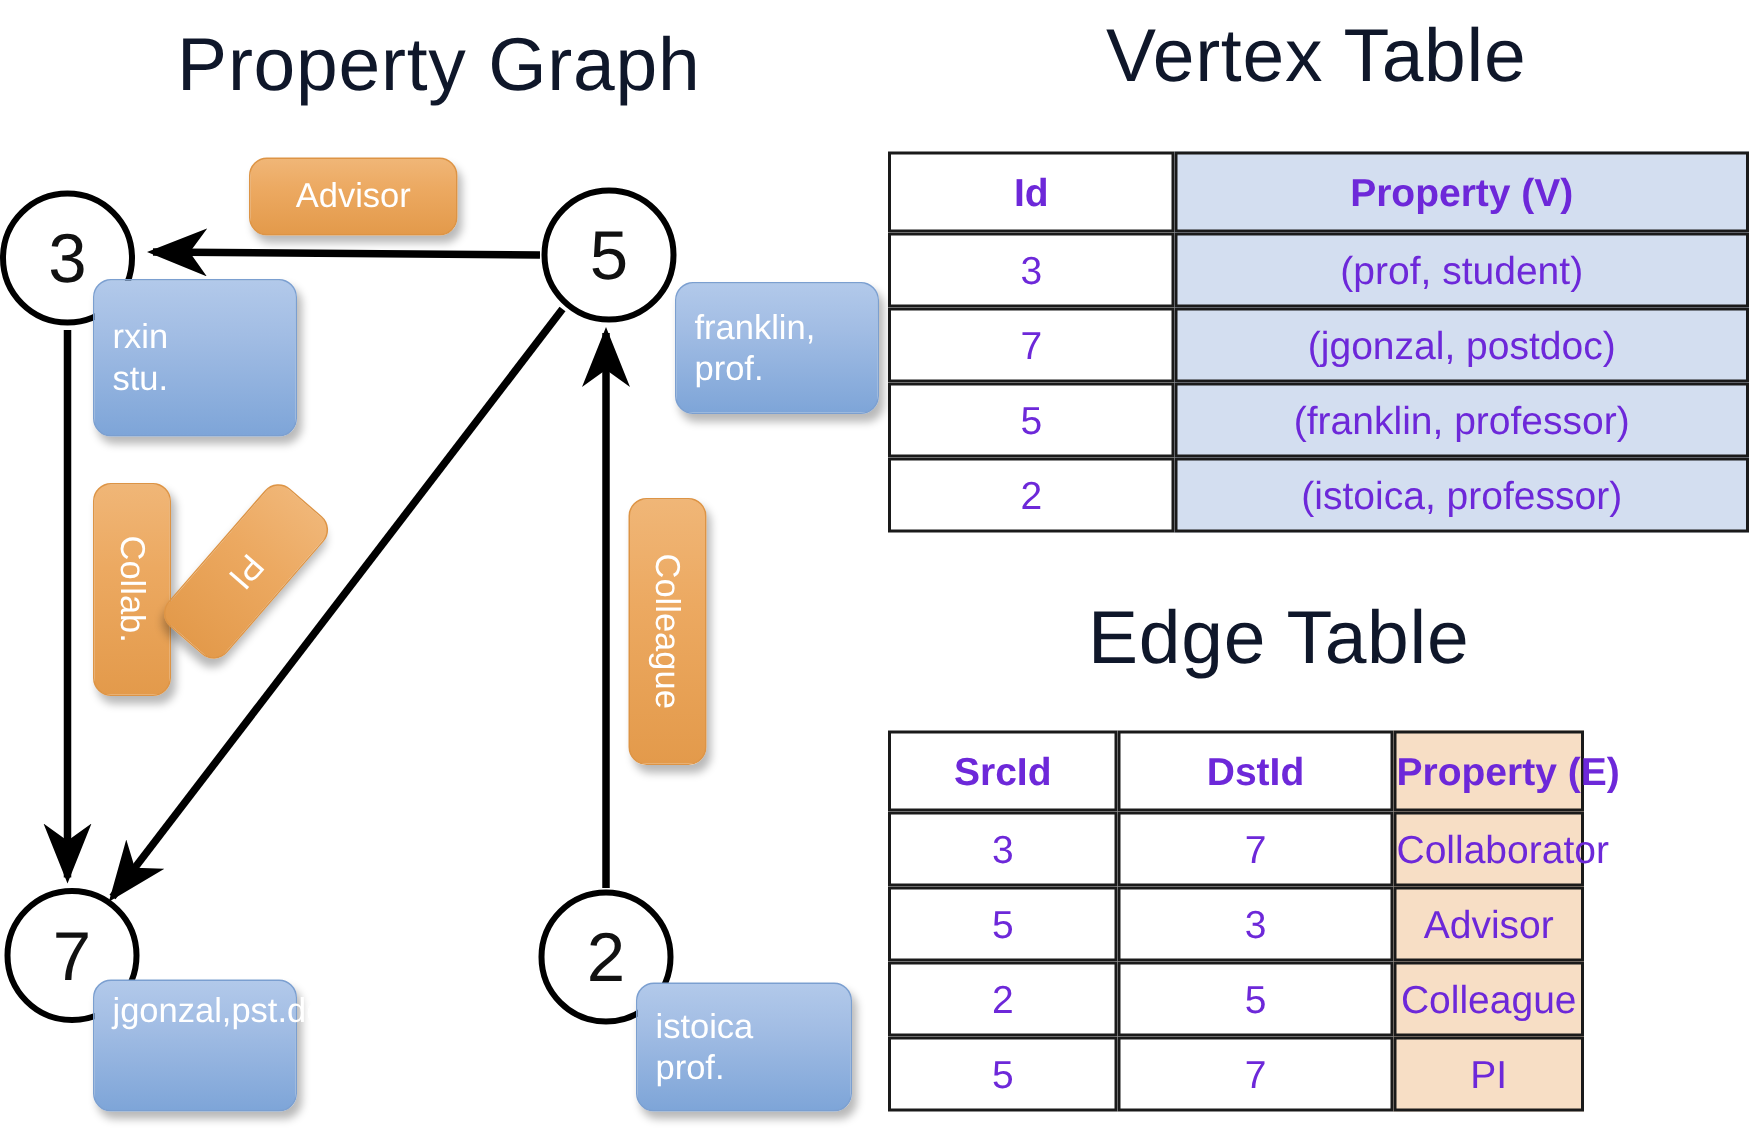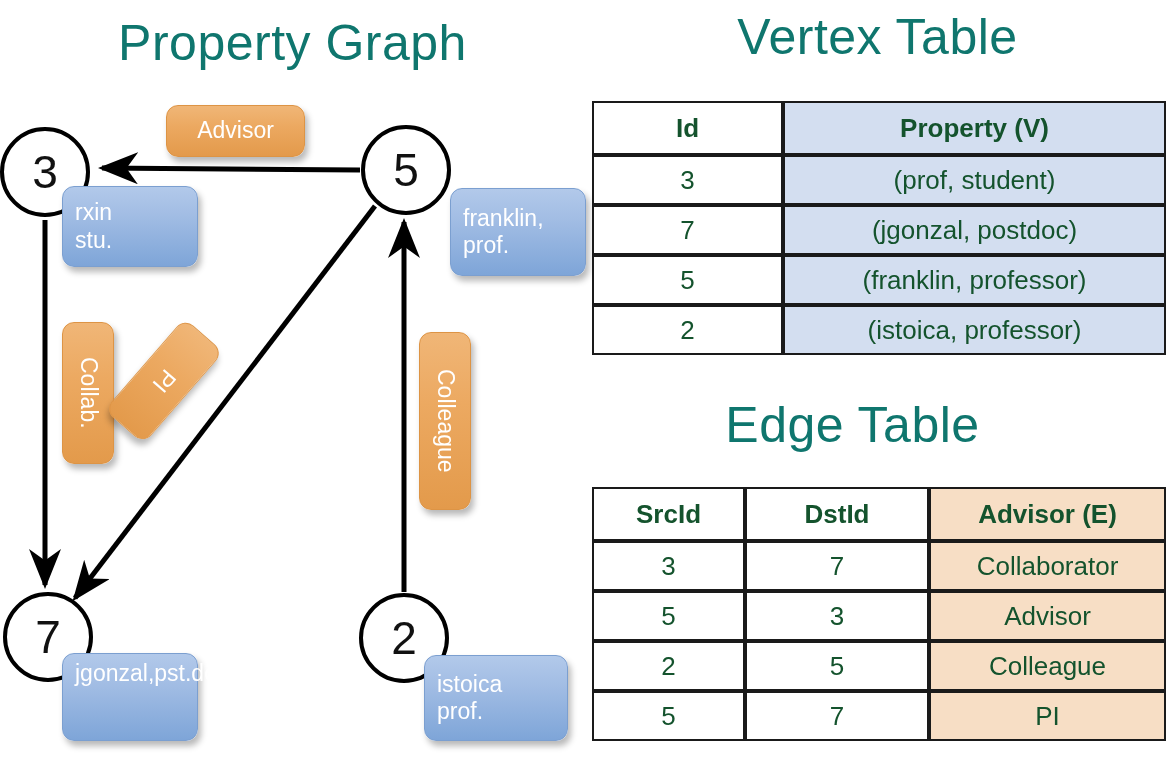--- a/index.html
+++ b/index.html
@@ -17,21 +17,21 @@
   }
 
   
   .big-title {
     position: absolute;
     font-family: "Liberation Sans", sans-serif;
     font-weight: 300;
     font-size: 50px;
     line-height: 1;
     letter-spacing: 0.5px;
-    color: #0f766e;
+    color: #0f172a;
     white-space: nowrap;
     text-align: center;
   }
   #title-property-graph { left: 0px;   top: 18px; width: 585px; }
   #title-vertex-table   { left: 585px; top: 12px; width: 585px; }
   #title-edge-table     { left: 560px; top: 400px; width: 585px; }
 
   
   #graph-panel {
     position: absolute;
@@ -86,21 +86,21 @@
   }
   .prop-box.orange {
     background: linear-gradient(to bottom, #f0b677 0%, #eca961 40%, #e39a4b 100%);
     border: 1px solid #dd9445;
     font-size: 23px;
     align-items: center;
     justify-content: center;
   }
 
   
-  #vbox-rxin     { left: 62px;  top: 186px; width: 136px; height: 81px; flex-direction: column; align-items: flex-start; justify-content: center; }
+  #vbox-rxin     { left: 62px;  top: 186px; width: 136px; height: 105px; flex-direction: column; align-items: flex-start; justify-content: center; }
   #vbox-franklin { left: 422px; top: 188px; width: 136px; height: 88px; flex-direction: column; align-items: flex-start; justify-content: center; margin-left: 28px; }
   #vbox-jgonzal  { left: 62px;  top: 653px; width: 136px; height: 88px; flex-direction: row; align-items: flex-start; justify-content: space-between; }
   #vbox-istoica  { left: 424px; top: 655px; width: 144px; height: 86px; flex-direction: column; align-items: flex-start; justify-content: center; }
 
   .prop-box .line { display: block; white-space: nowrap; }
 
   
   #ebox-advisor {
     left: 166px; top: 105px; width: 139px; height: 52px;
   }
@@ -130,37 +130,37 @@
     border-collapse: separate;
     border-spacing: 0;
     table-layout: fixed;
     font-family: "Liberation Sans", sans-serif;
   }
   .data-table td, .data-table th {
     border: 2px solid #1a1a1a;
     text-align: center;
     font-weight: 300;
     font-size: 26px;
-    color: #14532d;
+    color: #6d28d9;
     padding: 0;
     height: 46px;
     background: #ffffff;
     white-space: nowrap;
   }
   .data-table th {
     font-weight: 700;
     font-size: 26px;
     height: 50px;
   }
 
   #vertex-table { left: 592px; top: 101px; width: 574px; }
   #vertex-table .col-id { width: 187px; }
   #vertex-table .cell-prop { background: #d3def0; }
 
-  #edge-table { left: 592px; top: 487px; width: 574px; }
+  #edge-table { left: 592px; top: 487px; width: 464px; }
   #edge-table .col-src { width: 149px; }
   #edge-table .col-dst { width: 180px; }
   #edge-table .cell-prop { background: #f7dec5; }
 </style>
 </head>
 <body>
 
 <div class="big-title" id="title-property-graph">Property Graph</div>
 
 <div class="big-title" id="title-vertex-table">Vertex Table</div>
@@ -246,21 +246,21 @@
       <td class="cell-prop">(istoica, professor)</td>
     </tr>
   </tbody>
 </table>
 
 <table class="data-table" id="edge-table">
   <thead>
     <tr>
       <th class="col-src">SrcId</th>
       <th class="col-dst">DstId</th>
-      <th class="cell-prop">Advisor (E)</th>
+      <th class="cell-prop">Property (E)</th>
     </tr>
   </thead>
   <tbody>
     <tr>
       <td class="col-src">3</td>
       <td class="col-dst">7</td>
       <td class="cell-prop">Collaborator</td>
     </tr>
     <tr>
       <td class="col-src">5</td>

